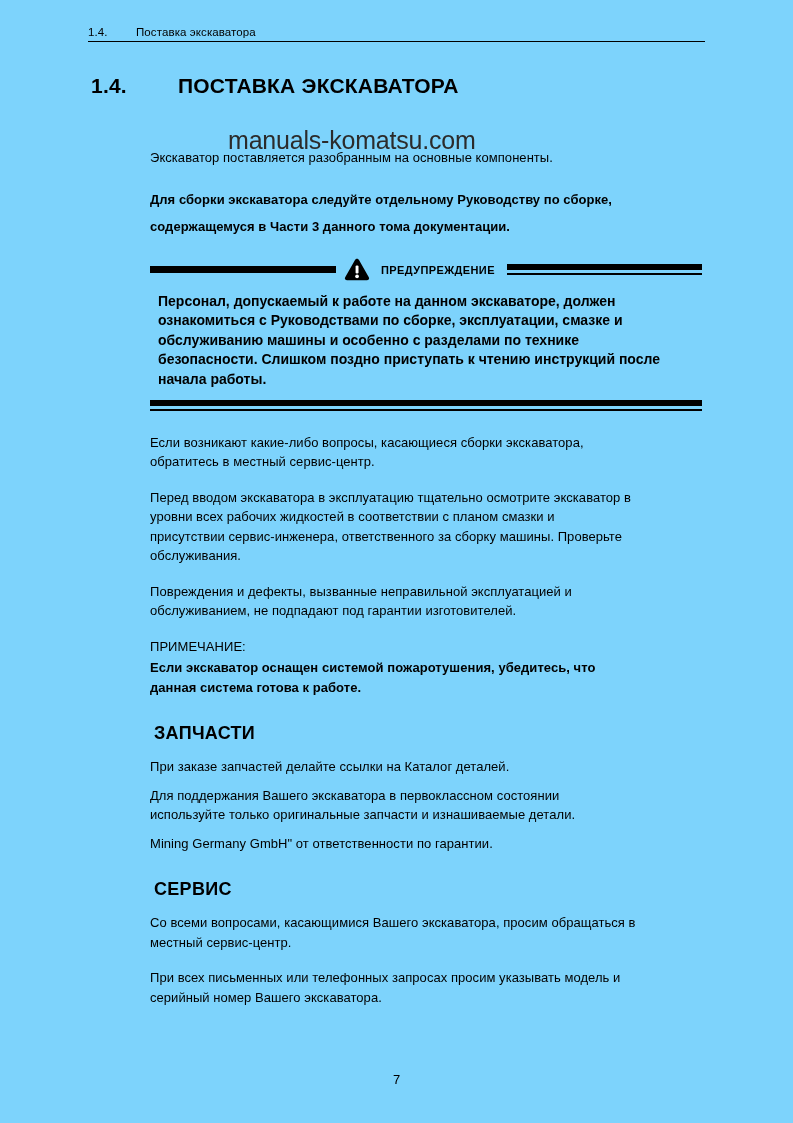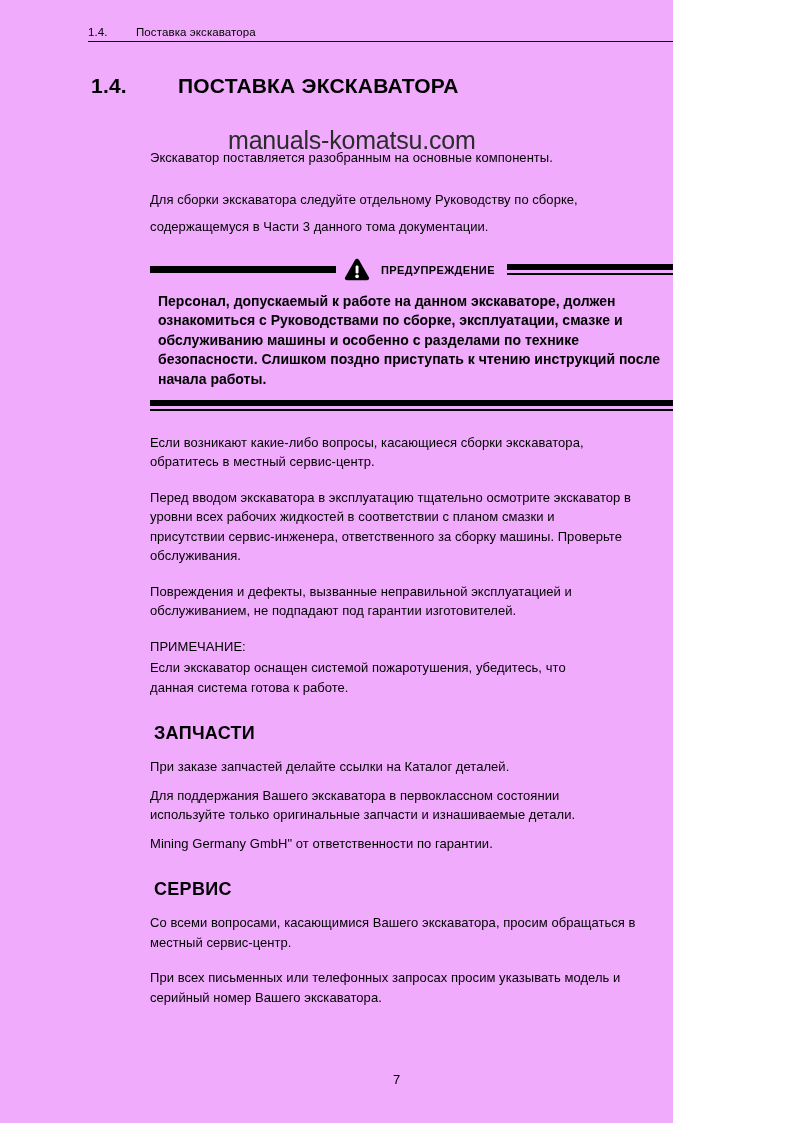--- a/index.html
+++ b/index.html
@@ -6,23 +6,23 @@
     margin: 0;
     padding: 0;
     background: #ffffff;
   }
   body {
     font-family: "Liberation Sans", sans-serif;
     color: #000000;
   }
   .page {
     position: relative;
-    width: 673px;
+    width: 793px;
     height: 1123px;
-    background: #f0abfc;
+    background: #7dd3fc;
     overflow: hidden;
     box-sizing: border-box;
   }
 
   
   .running-header {
     position: absolute;
     left: 88px;
     top: 26px;
     width: 617px;
@@ -84,21 +84,21 @@
   p.body {
     margin: 0;
     font-size: 13px;
     line-height: 19.5px;
     letter-spacing: 0.05px;
   }
   p.body + p.body {
     margin-top: 14px;
   }
   p.bold {
-    font-weight: normal;
+    font-weight: bold;
   }
   .gap-lg { height: 22px; }
   .gap-md { height: 16px; }
   .gap-sm { height: 9px; }
 
   h2.section {
     margin: 4px;
     font-size: 18px;
     font-weight: bold;
     letter-spacing: 0.3px;

